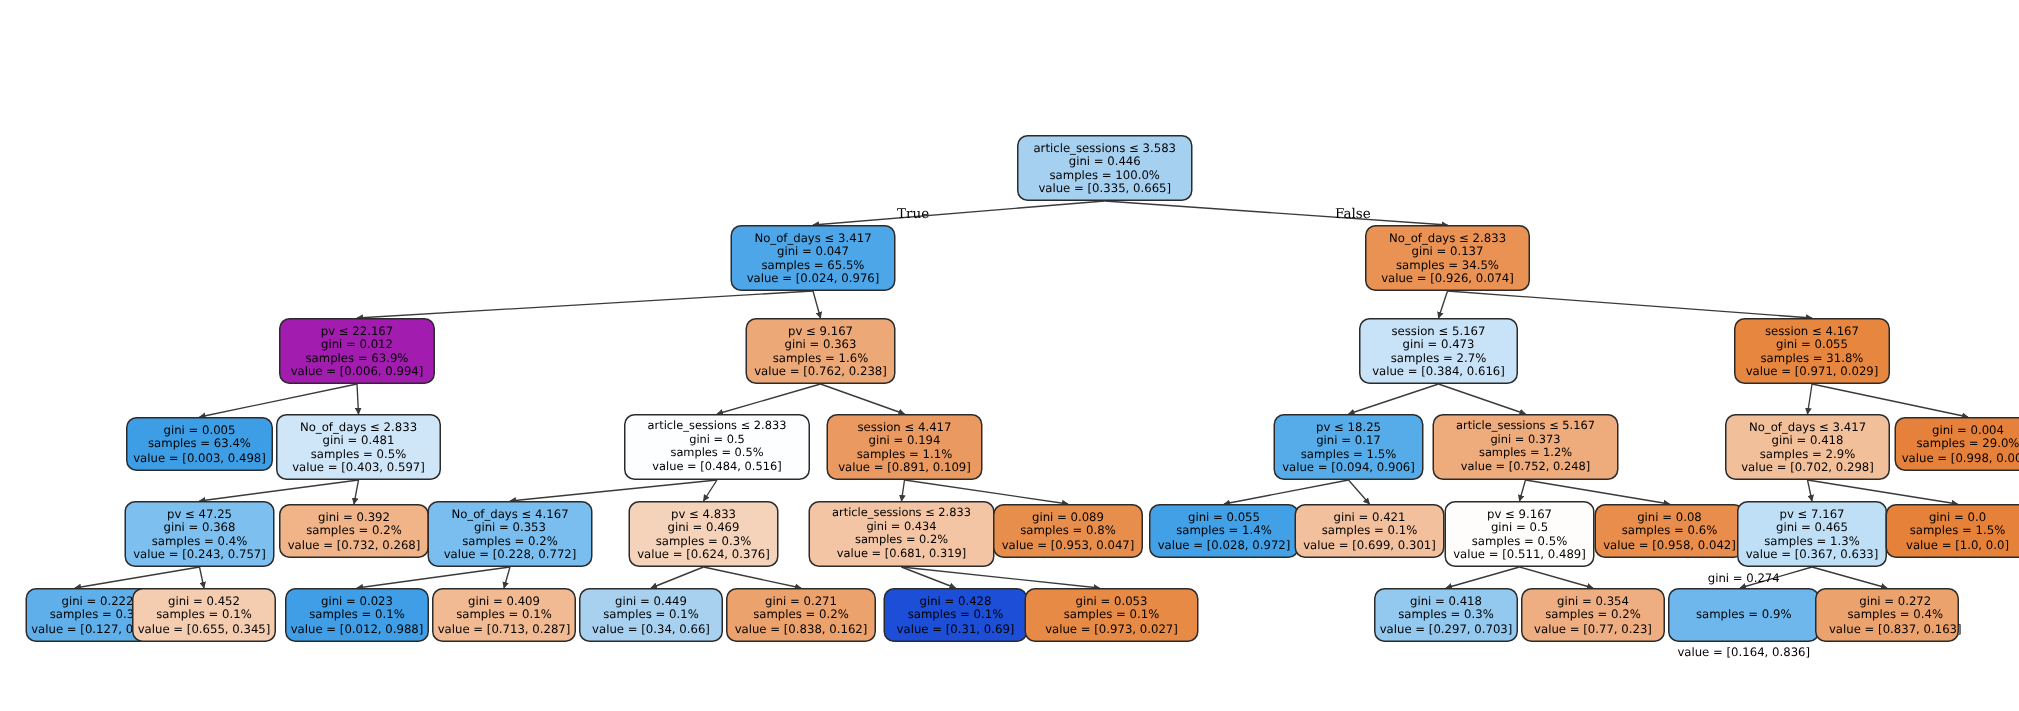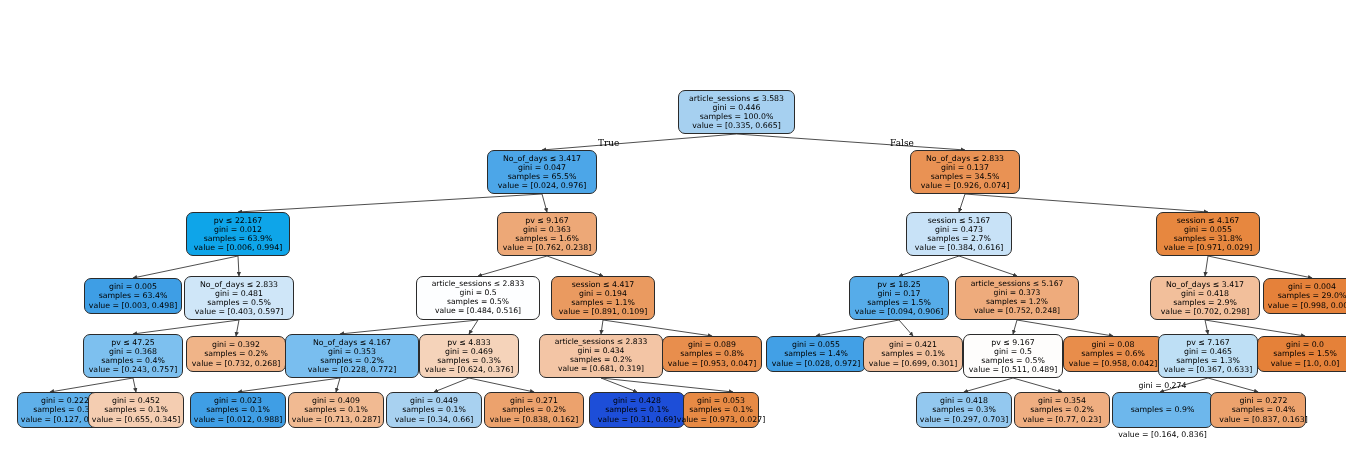--- a/index.html
+++ b/index.html
@@ -95,21 +95,21 @@
         <span class="ln">gini = 0.047</span>
         <span class="ln">samples = 65.5%</span>
         <span class="ln">value = [0.024, 0.976]</span>
       </div>
       <div class="node" style="left: 910px; top: 150px; width: 110px; height: 44px; background: rgb(233, 146, 84); font-size: 7.8px; border-color: rgb(43, 43, 43);">
         <span class="ln">No_of_days ≤ 2.833</span>
         <span class="ln">gini = 0.137</span>
         <span class="ln">samples = 34.5%</span>
         <span class="ln">value = [0.926, 0.074]</span>
       </div>
-      <div class="node" style="left: 186px; top: 212px; width: 104px; height: 44px; background: #0ea5e9; font-size: 7.8px; border-color: rgb(43, 43, 43);">
+      <div class="node" style="left: 186px; top: 212px; width: 104px; height: 44px; background: #a21caf; font-size: 7.8px; border-color: rgb(43, 43, 43);">
         <span class="ln">pv ≤ 22.167</span>
         <span class="ln">gini = 0.012</span>
         <span class="ln">samples = 63.9%</span>
         <span class="ln">value = [0.006, 0.994]</span>
       </div>
       <div class="node" style="left: 497px; top: 212px; width: 100px; height: 44px; background: rgb(237, 168, 119); font-size: 7.8px; border-color: rgb(43, 43, 43);">
         <span class="ln">pv ≤ 9.167</span>
         <span class="ln">gini = 0.363</span>
         <span class="ln">samples = 1.6%</span>
         <span class="ln">value = [0.762, 0.238]</span>
@@ -176,21 +176,21 @@
         <span class="ln">pv ≤ 47.25</span>
         <span class="ln">gini = 0.368</span>
         <span class="ln">samples = 0.4%</span>
         <span class="ln">value = [0.243, 0.757]</span>
       </div>
       <div class="node" style="left: 186px; top: 336px; width: 100px; height: 36px; background: rgb(240, 180, 136); font-size: 7.8px; border-color: rgb(43, 43, 43);">
         <span class="ln">gini = 0.392</span>
         <span class="ln">samples = 0.2%</span>
         <span class="ln">value = [0.732, 0.268]</span>
       </div>
-      <div class="node" style="left: 285px; top: 334px; width: 134px; height: 44px; background: rgb(121, 190, 239); font-size: 7.8px; border-color: rgb(43, 43, 43);">
+      <div class="node" style="left: 285px; top: 334px; width: 110px; height: 44px; background: rgb(121, 190, 239); font-size: 7.8px; border-color: rgb(43, 43, 43);">
         <span class="ln">No_of_days ≤ 4.167</span>
         <span class="ln">gini = 0.353</span>
         <span class="ln">samples = 0.2%</span>
         <span class="ln">value = [0.228, 0.772]</span>
       </div>
       <div class="node" style="left: 419px; top: 334px; width: 100px; height: 44px; background: rgb(245, 211, 186); font-size: 7.8px; border-color: rgb(43, 43, 43);">
         <span class="ln">pv ≤ 4.833</span>
         <span class="ln">gini = 0.469</span>
         <span class="ln">samples = 0.3%</span>
         <span class="ln">value = [0.624, 0.376]</span>
@@ -266,21 +266,21 @@
       <div class="node" style="left: 484px; top: 392px; width: 100px; height: 36px; background: rgb(236, 162, 109); font-size: 7.8px; border-color: rgb(43, 43, 43);">
         <span class="ln">gini = 0.271</span>
         <span class="ln">samples = 0.2%</span>
         <span class="ln">value = [0.838, 0.162]</span>
       </div>
       <div class="node" style="left: 589px; top: 392px; width: 96px; height: 36px; background: #1d4ed8; font-size: 7.8px; border-color: rgb(43, 43, 43);">
         <span class="ln">gini = 0.428</span>
         <span class="ln">samples = 0.1%</span>
         <span class="ln">value = [0.31, 0.69]</span>
       </div>
-      <div class="node" style="left: 683px; top: 392px; width: 76px; height: 36px; background: rgb(231, 138, 69); font-size: 7.8px; border-color: rgb(43, 43, 43); align-items: center;">
+      <div class="node" style="left: 683px; top: 392px; width: 116px; height: 36px; background: rgb(231, 138, 69); font-size: 7.8px; border-color: rgb(43, 43, 43); align-items: center;">
         <span class="ln">gini = 0.053</span>
         <span class="ln">samples = 0.1%</span>
         <span class="ln">value = [0.973, 0.027]</span>
       </div>
       <div class="node" style="left: 916px; top: 392px; width: 96px; height: 36px; background: rgb(147, 200, 239); font-size: 7.8px; border-color: rgb(43, 43, 43);">
         <span class="ln">gini = 0.418</span>
         <span class="ln">samples = 0.3%</span>
         <span class="ln">value = [0.297, 0.703]</span>
       </div>
       <div class="node" style="left: 1014px; top: 392px; width: 96px; height: 36px; background: rgb(239, 174, 129); font-size: 7.8px; border-color: rgb(43, 43, 43);">

